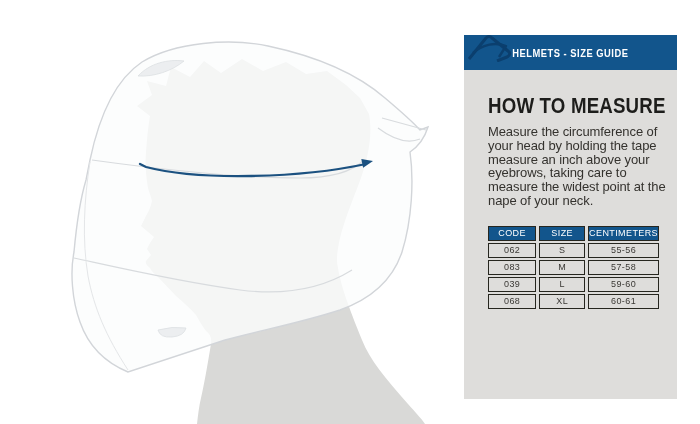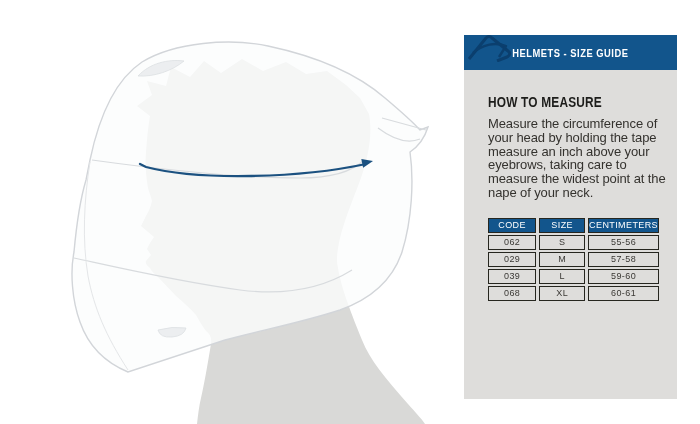--- a/index.html
+++ b/index.html
@@ -24,21 +24,21 @@
   .illustration svg{display:block;width:100%;height:100%;}
 
   
   .panel{position:absolute;left:464px;top:35px;width:213px;}
   .panel-header{position:relative;height:35px;background:var(--accent-blue);display:flex;align-items:center;justify-content:center;}
   .logo{position:absolute;left:2px;top:-3px;width:46px;height:30px;}
   .panel-title{color:#ffffff;font-size:11px;font-weight:bold;letter-spacing:.6px;white-space:nowrap;}
   .condensed{display:inline-block;transform:scaleX(.85);transform-origin:50% 50%;}
   .condensed-left{display:inline-block;transform:scaleX(.85);transform-origin:0 50%;}
   .panel-body{background:var(--panel-bg);height:329px;padding:25px 15px 0 24px;}
-  .panel-body h2{font-size:14px;line-height:1;color:var(--text-dark);font-weight:bold;letter-spacing:.2px;margin:0 0 8px;white-space:nowrap;}
+  .panel-body h2{font-size:22px;line-height:1;color:var(--text-dark);font-weight:bold;letter-spacing:.2px;margin:0 0 8px;white-space:nowrap;}
   .panel-body p{font-size:13px;line-height:13.8px;color:var(--text-body);width:180px;margin:0 0 16px;letter-spacing:-0.1px;}
 
   table.size-table{border-collapse:separate;border-spacing:3px 2px;margin-left:-3px;}
   table.size-table th, table.size-table td{
     border:1.5px solid var(--border-dark);
     font-size:9px;font-weight:normal;text-align:center;
     padding:1px 0 2px;letter-spacing:.4px;
   }
   table.size-table th{background:var(--accent-blue);color:#ffffff;}
   table.size-table td{background:var(--panel-bg);color:var(--cell-text);}
@@ -148,21 +148,21 @@
             <th>CENTIMETERS</th>
           </tr>
         </thead>
         <tbody>
             <tr>
               <td>062</td>
               <td>S</td>
               <td>55-56</td>
             </tr>
             <tr>
-              <td>029</td>
+              <td>083</td>
               <td>M</td>
               <td>57-58</td>
             </tr>
             <tr>
               <td>039</td>
               <td>L</td>
               <td>59-60</td>
             </tr>
             <tr>
               <td>068</td>

